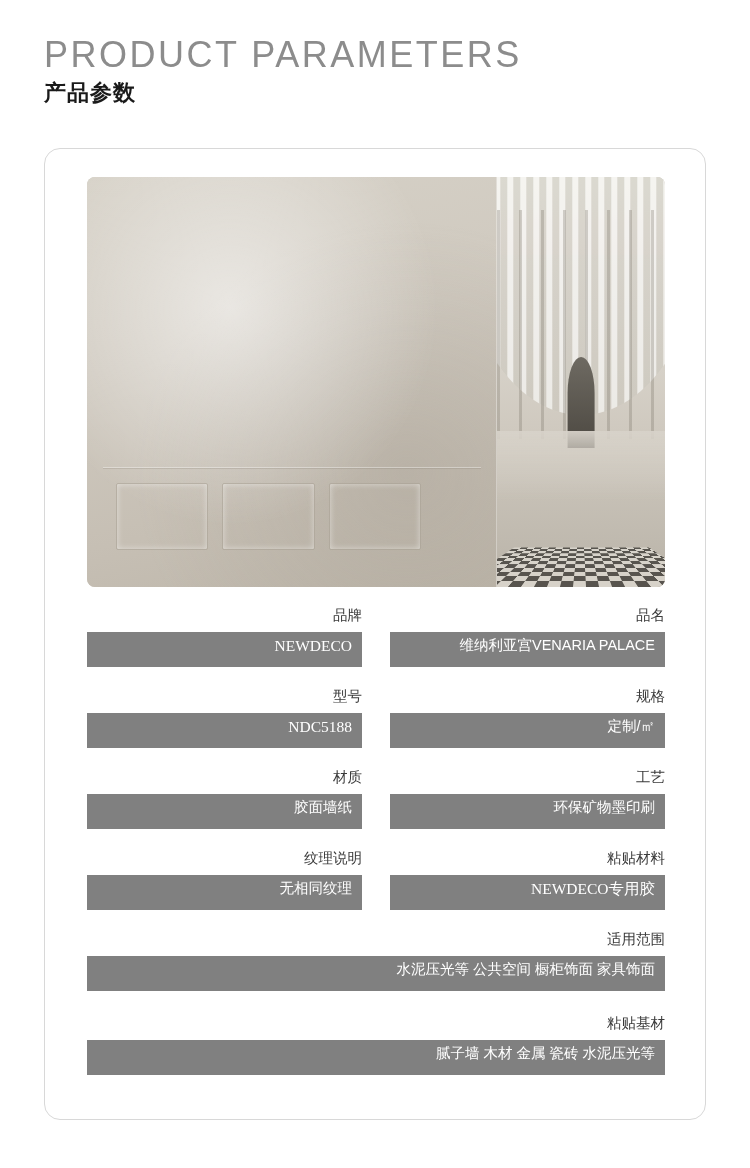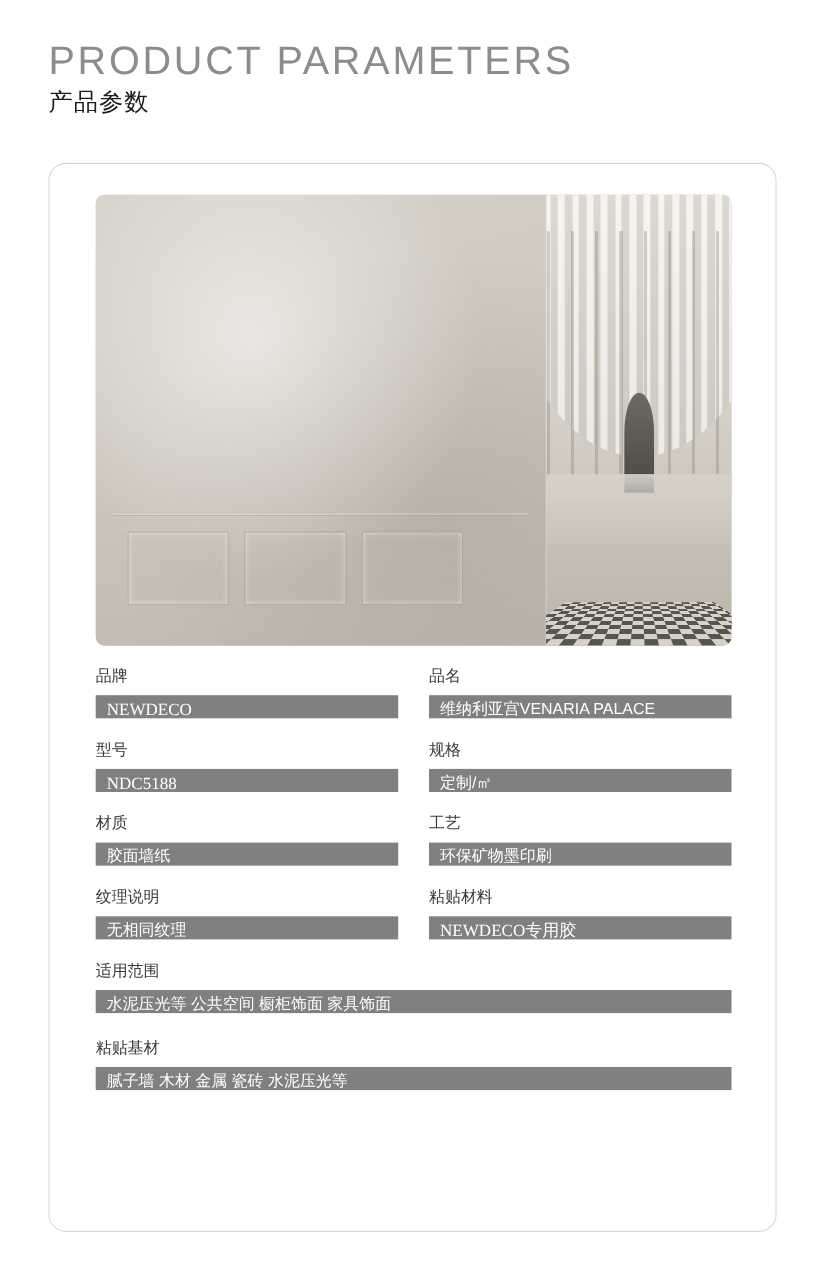--- a/index.html
+++ b/index.html
@@ -34,21 +34,21 @@
     color: #8c8c8c;
     font-weight: 400;
     font-family: "Liberation Sans", sans-serif;
     line-height: 34px;
     white-space: nowrap;
   }
   .header-cn {
     margin-top: 6px;
     font-size: 22px;
     color: #1a1a1a;
-    font-weight: normal;
+    font-weight: bold;
     letter-spacing: 1px;
     line-height: 30px;
     white-space: nowrap;
   }
 
   
   .card {
     position: absolute;
     left: 44px;
     top: 148px;
@@ -179,41 +179,42 @@
     height: 100%;
     background: rgba(255,255,255,0.35);
   }
 
   
   .specs {
     position: absolute;
     left: 42px;
     top: 456px;
     width: 578px;
+    text-align: right;
   }
   .spec-row {
     display: flex;
     justify-content: space-between;
     margin-bottom: 19px;
   }
   .spec-cell {
     width: 275px;
   }
   .spec-cell.full {
     width: 578px;
   }
   .spec-label {
     font-size: 14.5px;
     color: #3a3a3a;
     line-height: 20px;
     margin-bottom: 7px;
     font-family: "Liberation Sans", sans-serif;
   }
   .spec-value {
-    height: 21px;
+    height: 35px;
     line-height: 27px;
     background: #808080;
     color: #ffffff;
     font-size: 14.5px;
     padding: 0 10px;
     box-sizing: border-box;
     white-space: nowrap;
     overflow: hidden;
     font-family: "Liberation Sans", sans-serif;
   }

